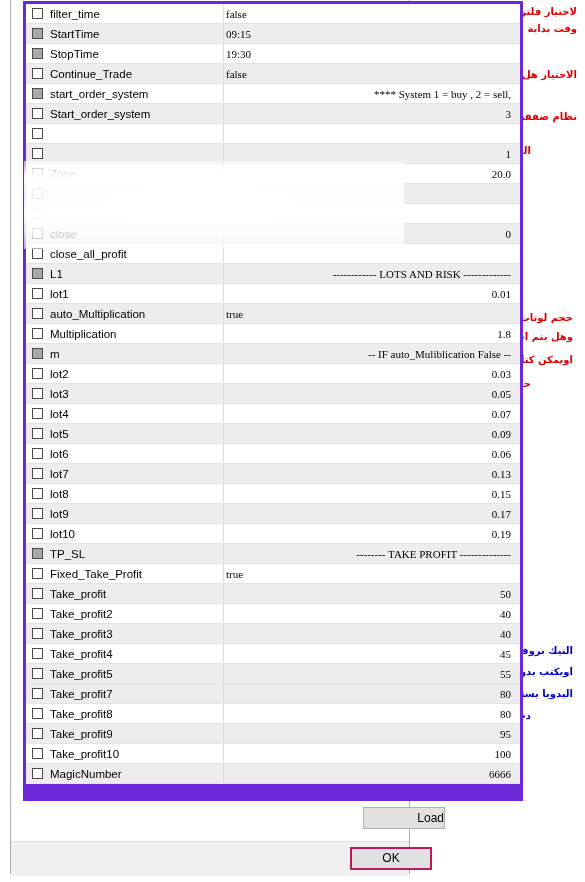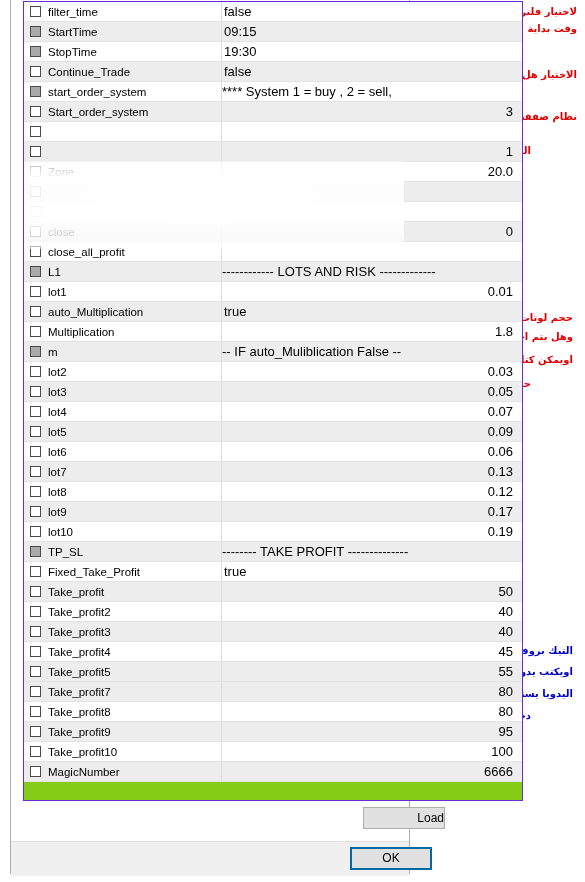--- a/index.html
+++ b/index.html
@@ -30,22 +30,22 @@
     background:#ffffff;
     box-sizing:border-box;
   }
 
   
   #prop-list{
     position:absolute;
     left:12px; top:6px;
     width:500px;           
     height:800px;
-    border:1px solid #6d28d9;
-    background:#84cc16;
+    border:3px solid #6d28d9;
+    background:#6d28d9;
     box-sizing:border-box;
     overflow:hidden;
   }
   .row{
     position:relative;
     height:20px;
     display:flex;
     align-items:center;
     box-sizing:border-box;
     border-bottom:1px solid #e3e3e3;
@@ -73,26 +73,27 @@
   }
   .sep{
     position:absolute;
     left:197px; top:0; bottom:0;
     width:1px;background:#dcdcdc;
   }
   .val{
     flex:1 1 auto;
     padding-left:8px;
     padding-right:9px;
-    font-size:13px;
+    font-size:11px;
     white-space:nowrap;
     color:#000;
+    font-family:Liberation Serif, serif;
   }
   .val.num{ text-align:right; padding-right:9px; }
-  .val.sect{ text-align:left; padding-left:6px; letter-spacing:0px; }
+  .val.sect{ text-align:right; padding-left:6px; letter-spacing:0px; }
 
   
   #fade-mask{
     position:absolute;
     left:13px; top:166px;
     width:380px; height:88px;
     background:
       linear-gradient(180deg,
         rgba(255,255,255,0.55) 0%,
         rgba(255,255,255,0.97) 18%,
@@ -131,21 +132,21 @@
     position:absolute;
     left:0; top:846px; right:0; height:34px;
     background:#f0f0f0;
     border-top:1px solid #dfdfdf;
   }
   #ok-btn{
     position:absolute;
     left:339px; top:5px;
     width:82px;height:23px;
     background:#e1e1e1;
-    border:2px solid #0369a1;
+    border:2px solid #be185d;
     box-sizing:border-box;
     font-size:12px;
     color:#000;
     text-align:center;
     line-height:19px;
     overflow:hidden;
   }
 
   
   .anno{
@@ -331,21 +332,21 @@
         <div class="row alt">
           <div class="cb"></div>
           <div class="name">lot7</div>
           <div class="sep"></div>
           <div class="val num">0.13</div>
         </div>
         <div class="row">
           <div class="cb"></div>
           <div class="name">lot8</div>
           <div class="sep"></div>
-          <div class="val num">0.12</div>
+          <div class="val num">0.15</div>
         </div>
         <div class="row alt">
           <div class="cb"></div>
           <div class="name">lot9</div>
           <div class="sep"></div>
           <div class="val num">0.17</div>
         </div>
         <div class="row">
           <div class="cb"></div>
           <div class="name">lot10</div>

